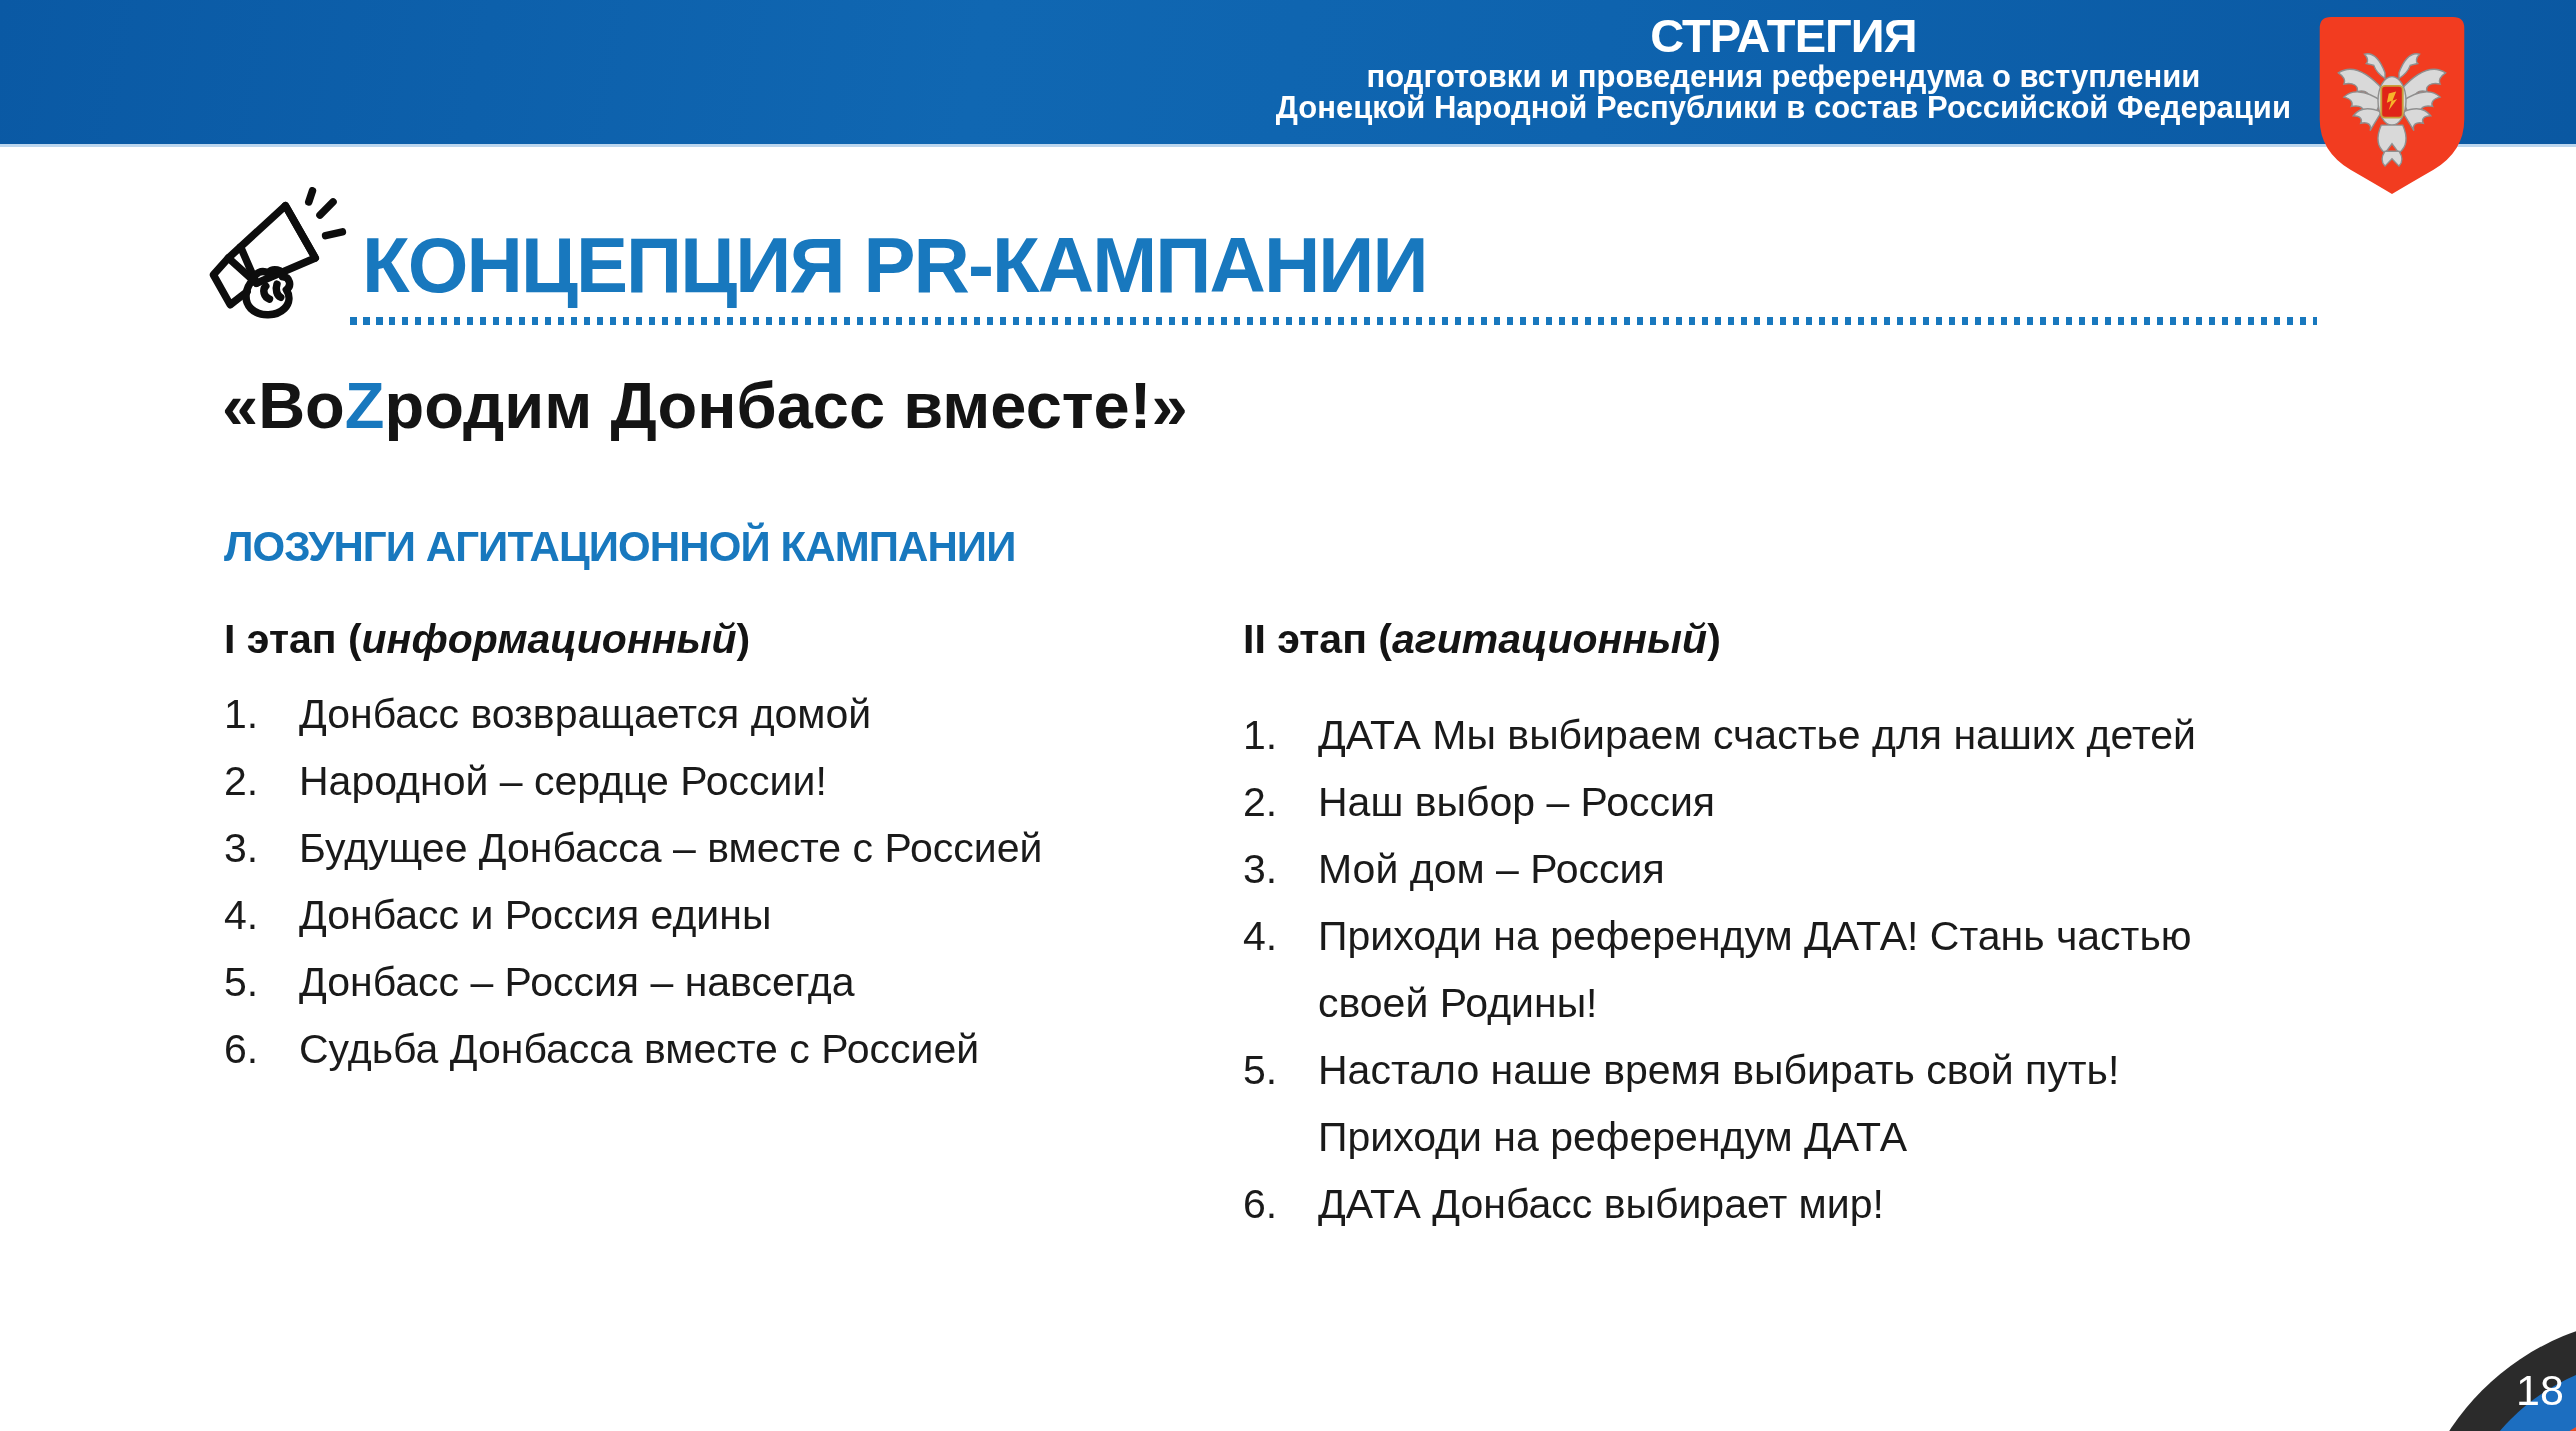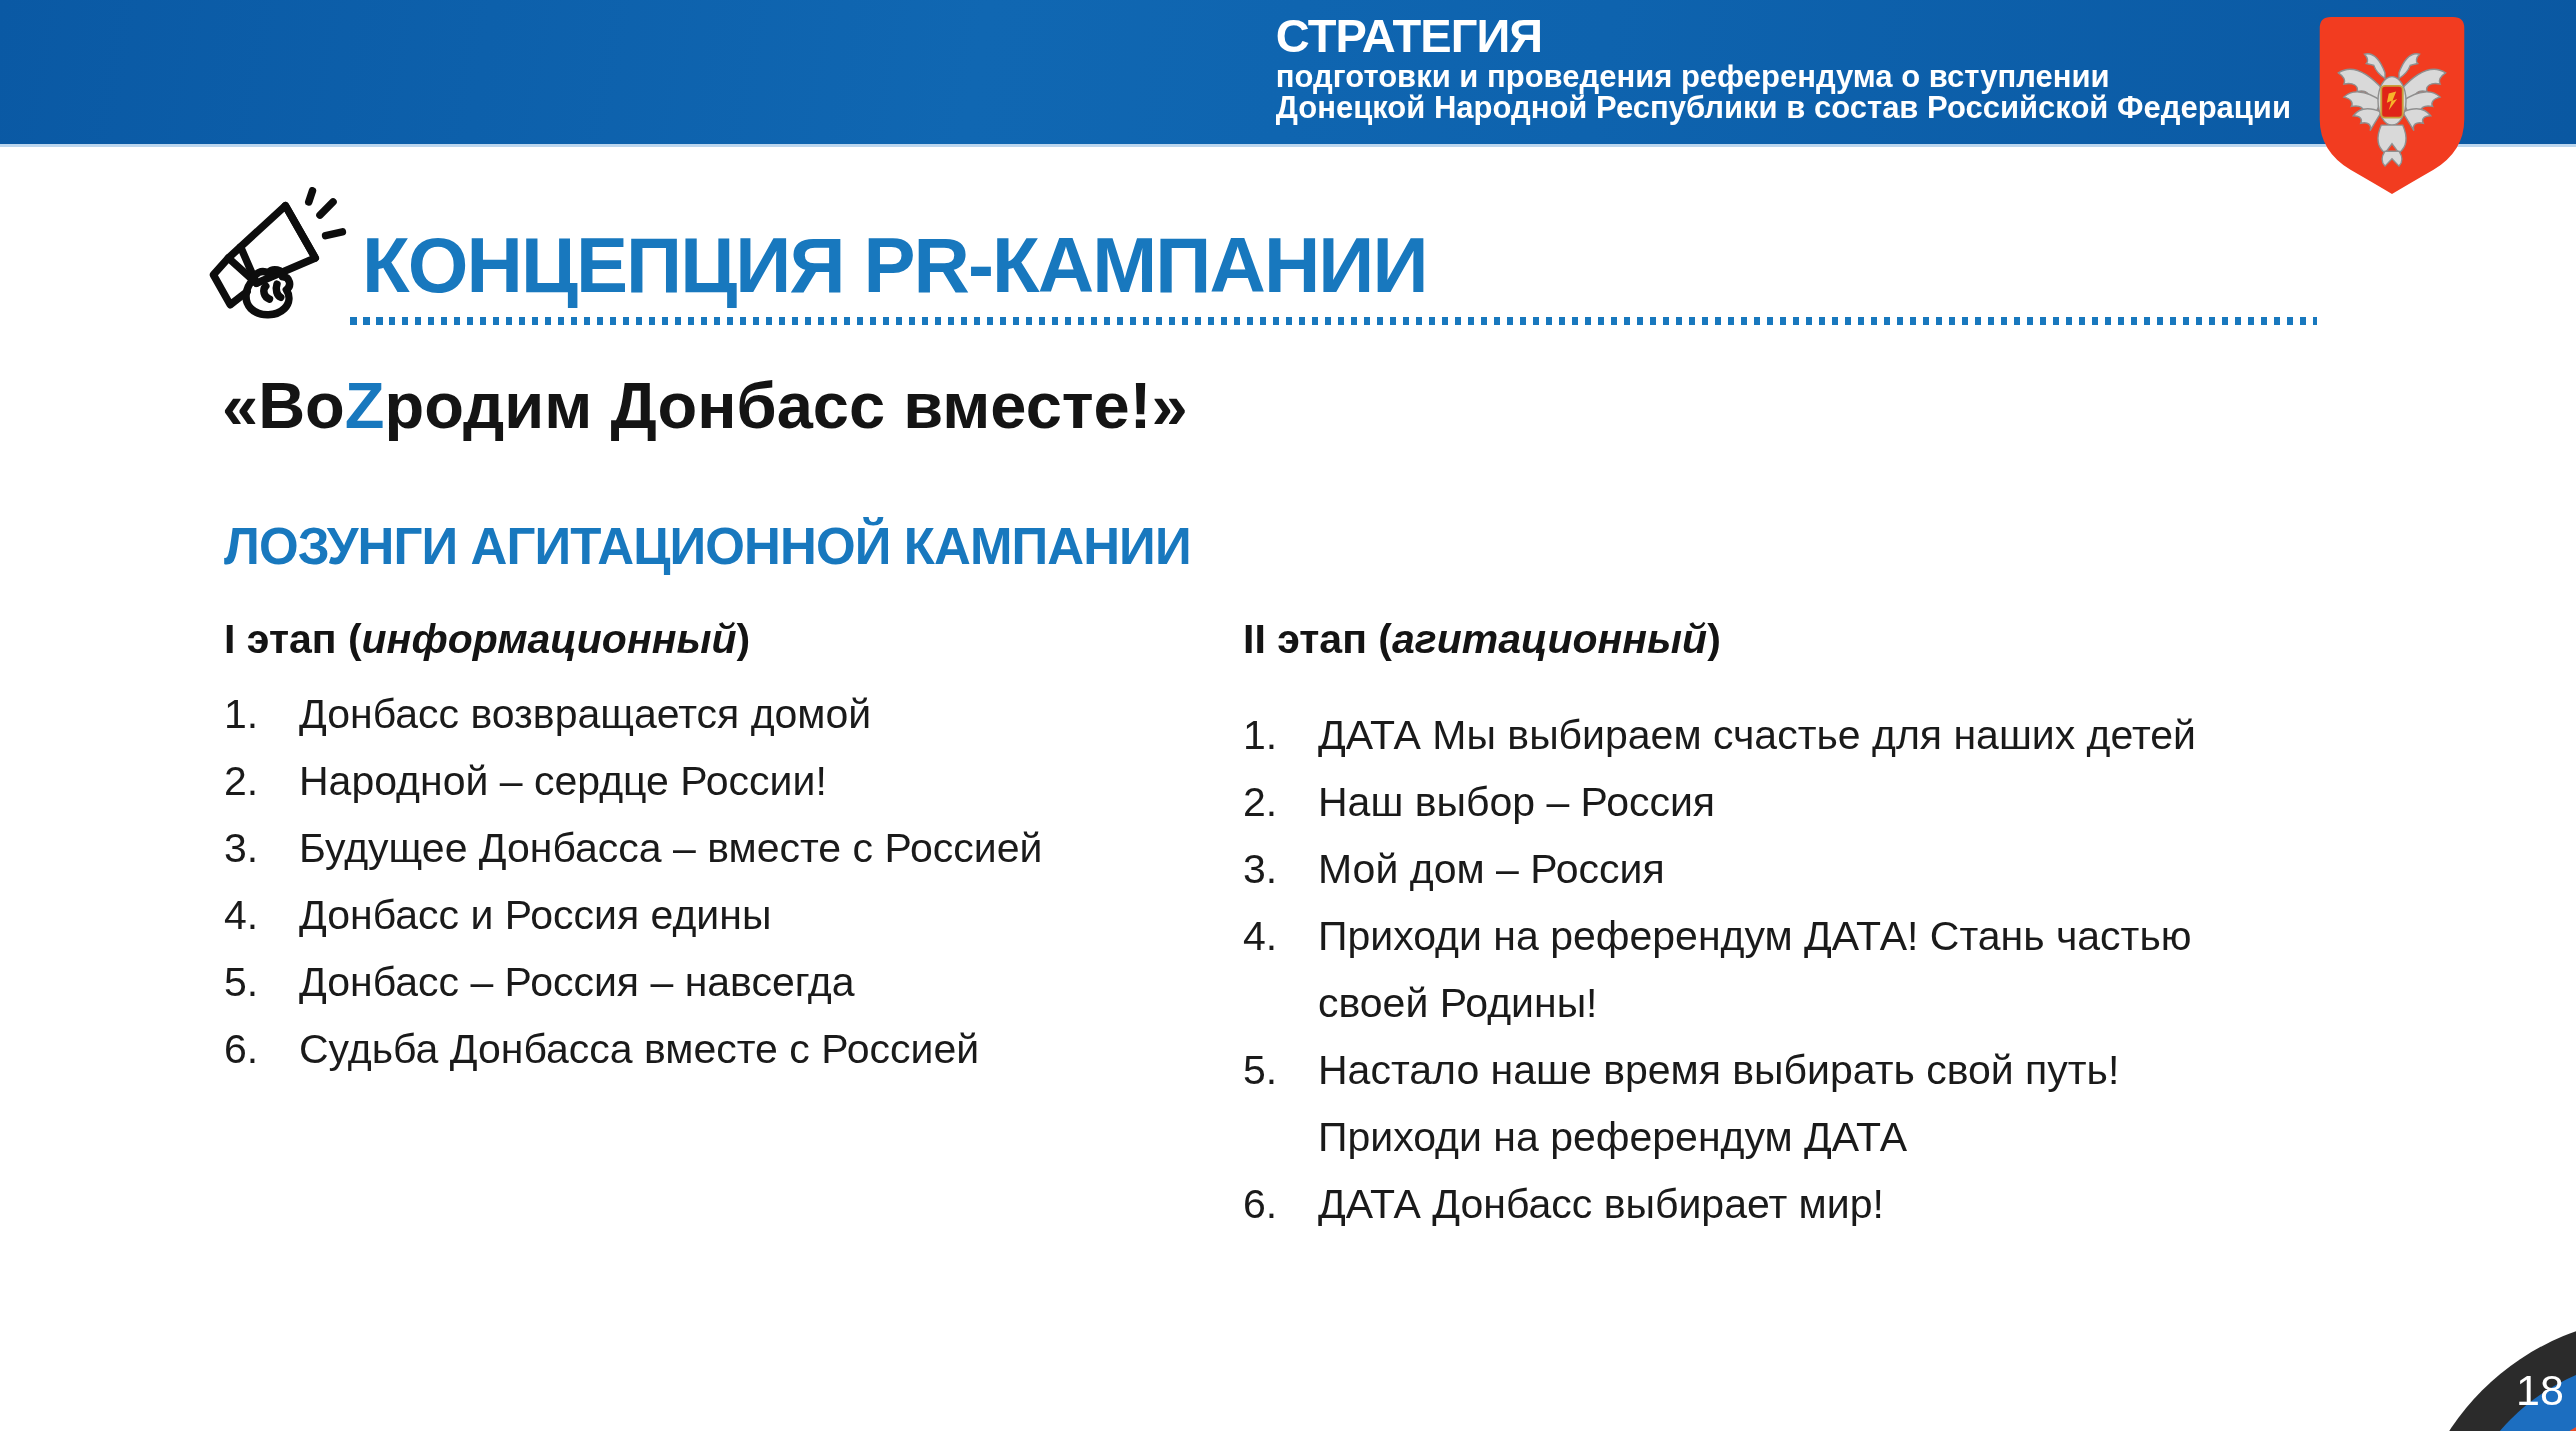--- a/index.html
+++ b/index.html
@@ -18,21 +18,21 @@
     position: absolute;
     left: 0; top: 0; right: 0;
     height: 147px;
     background: linear-gradient(100deg, #0a59a4 0%, #1067b2 38%, #0e63ae 62%, #0a58a2 100%);
     border-bottom: 3.7px solid #bcd6ee;
   }
   .header-text {
     position: absolute;
     top: 11.2px;
     right: 285px;
-    text-align: left;
+    text-align: center;
     color: #ffffff;
   }
   .header-title {
     font-size: 47px;
     line-height: 50px;
     font-weight: bold;
     letter-spacing: -0.9px;
   }
   .header-sub {
     font-size: 31px;
@@ -90,21 +90,21 @@
     white-space: nowrap;
     text-align: right;
   }
   .slogan .z { color: #1878be; }
 
   
   .section-heading {
     position: absolute;
     left: 224px;
     top: 519px;
-    font-size: 51px;
+    font-size: 42px;
     line-height: 56px;
     font-weight: bold;
     letter-spacing: -0.9px;
     color: #1878be;
     white-space: nowrap;
   }
 
   
   .stage-heading {
     position: absolute;

